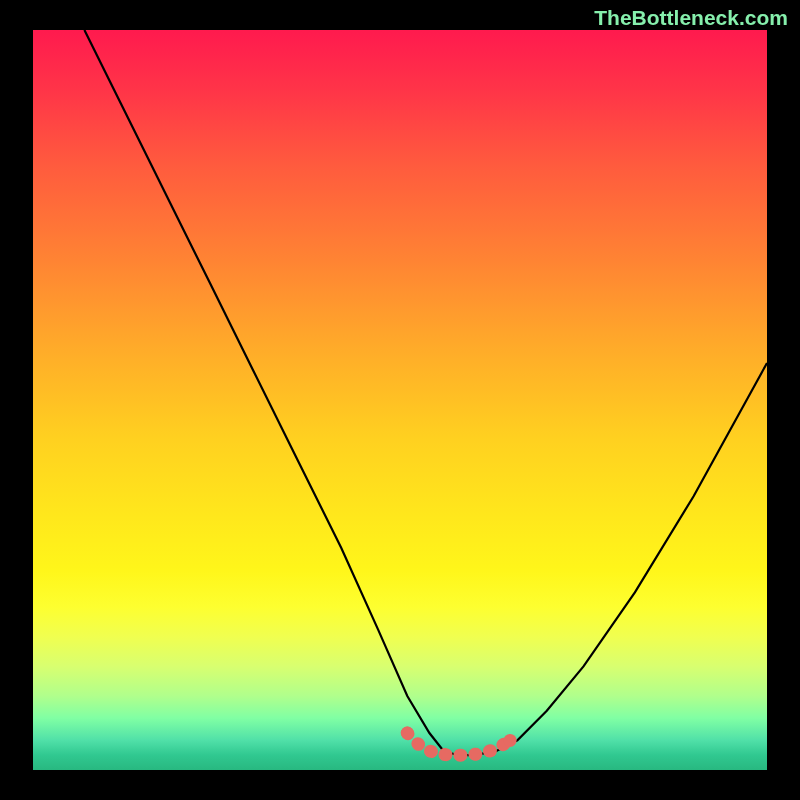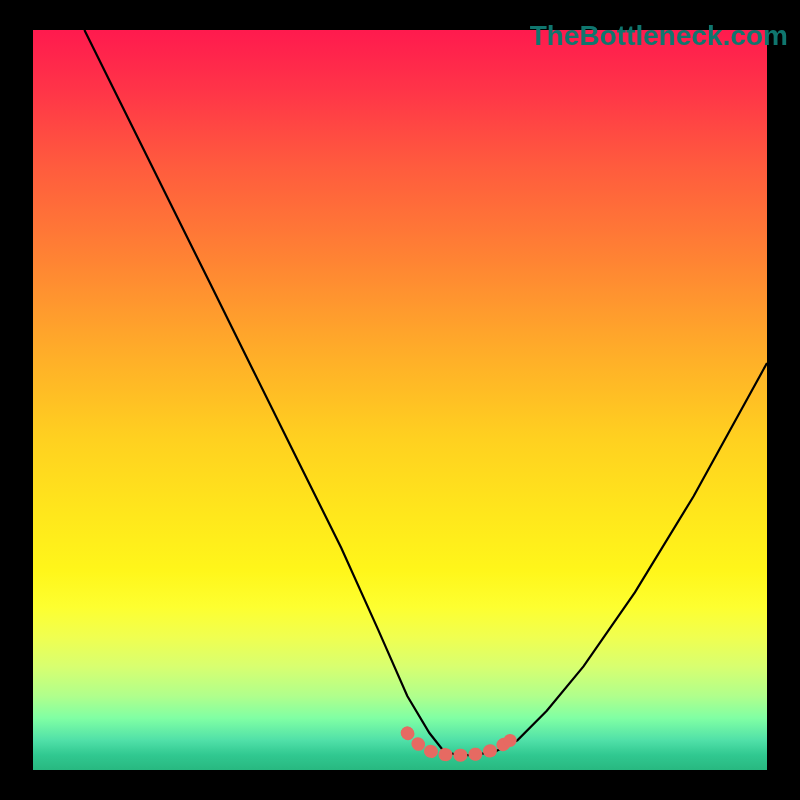--- a/index.html
+++ b/index.html
@@ -6,25 +6,25 @@
   body {
     width: 800px;
     height: 800px;
     background: #000;
     position: relative;
     overflow: hidden;
     font-family: Arial, sans-serif;
   }
   .watermark {
     position: absolute;
-    top: 20px;
+    top: 6px;
     right: 12px;
-    font-size: 28px;
+    font-size: 21px;
     font-weight: bold;
-    color: #0f766e;
+    color: #86efac;
     z-index: 10;
   }
   .plot-area {
     position: absolute;
     left: 33px;
     top: 30px;
     width: 734px;
     height: 740px;
     background: linear-gradient(to bottom,
       #ff1a4e 0%,

